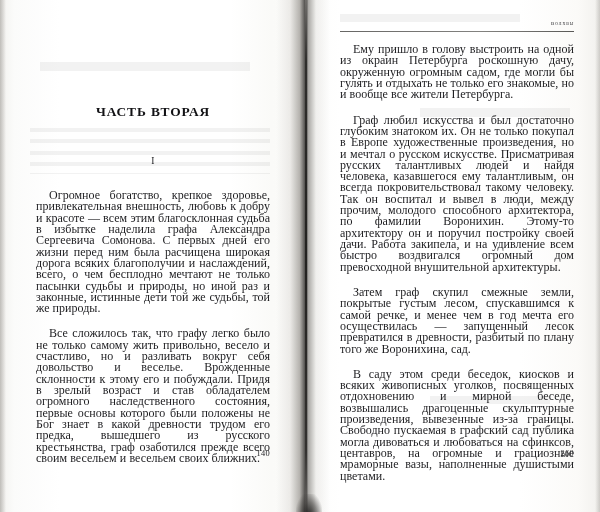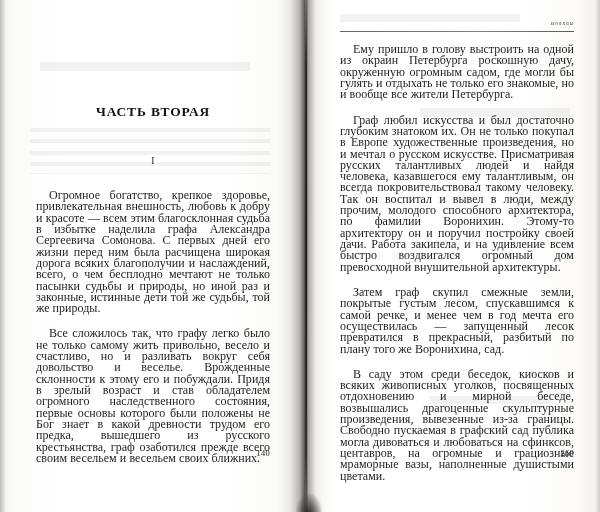--- a/index.html
+++ b/index.html
@@ -233,21 +233,21 @@
   </div>
 
   <div class="page page-right">
 
     <div class="running-head">Волхвы</div>
     <div class="head-rule"></div>
 
     <div class="body-block body-right">
       <p class="para">Ему пришло в голову выстроить на одной из окраин Петербурга роскошную дачу, окруженную огромным садом, где могли бы гулять и отдыхать не только его знакомые, но и вообще все жители Петербурга.</p>
       <p class="para">Граф любил искусства и был достаточно глубо­ким знатоком их. Он не только покупал в Европе художественные произведения, но и мечтал о рус­ском искусстве. Присматривая русских талантли­вых людей и найдя человека, казавшегося ему та­лантливым, он всегда покровительствовал такому человеку. Так он воспитал и вывел в люди, между прочим, молодого способного архитектора, по фа­милии Воронихин. Этому-то архитектору он и по­ручил постройку своей дачи. Работа закипела, и на удивление всем быстро воздвигался огромный дом превосходной внушительной архитектуры.</p>
-      <p class="para">Затем граф скупил смежные земли, покрытые густым лесом, спускавшимся к самой речке, и ме­нее чем в год мечта его осуществилась — запущен­ный лесок превратился в прекрасный, разбитый по плану того же Воронихина, сад.</p>
+      <p class="para">Затем граф скупил смежные земли, покрытые густым лесом, спускавшимся к самой речке, и ме­нее чем в год мечта его осуществилась — запущен­ный лесок превратился в древности, разбитый по плану того же Воронихина, сад.</p>
       <p class="para">В саду этом среди беседок, киосков и всяких живописных уголков, посвященных отдохнове­нию и мирной беседе, возвышались драгоценные скульптурные произведения, вывезенные из-за границы. Свободно пускаемая в графский сад пу­блика могла дивоваться и любоваться на сфинксов, центавров, на огромные и грациозные мраморные вазы, наполненные душистыми цветами.</p>
     </div>
 
     <div class="folio folio-right">260</div>
   </div>
 
   <div class="gutter"></div>
   <div class="gutter-core"></div>
   <div class="gutter-bottom-blot"></div>
   <div class="edge-left"></div>

